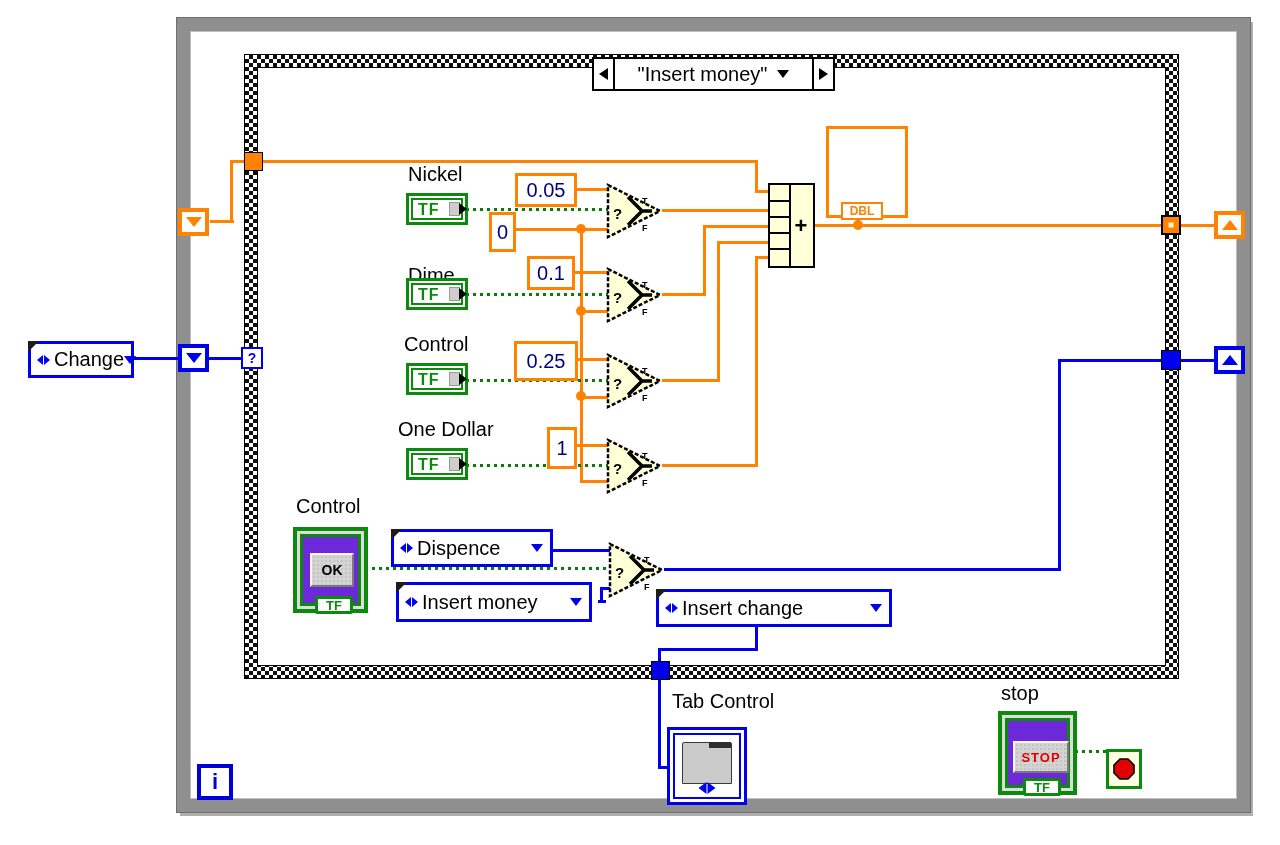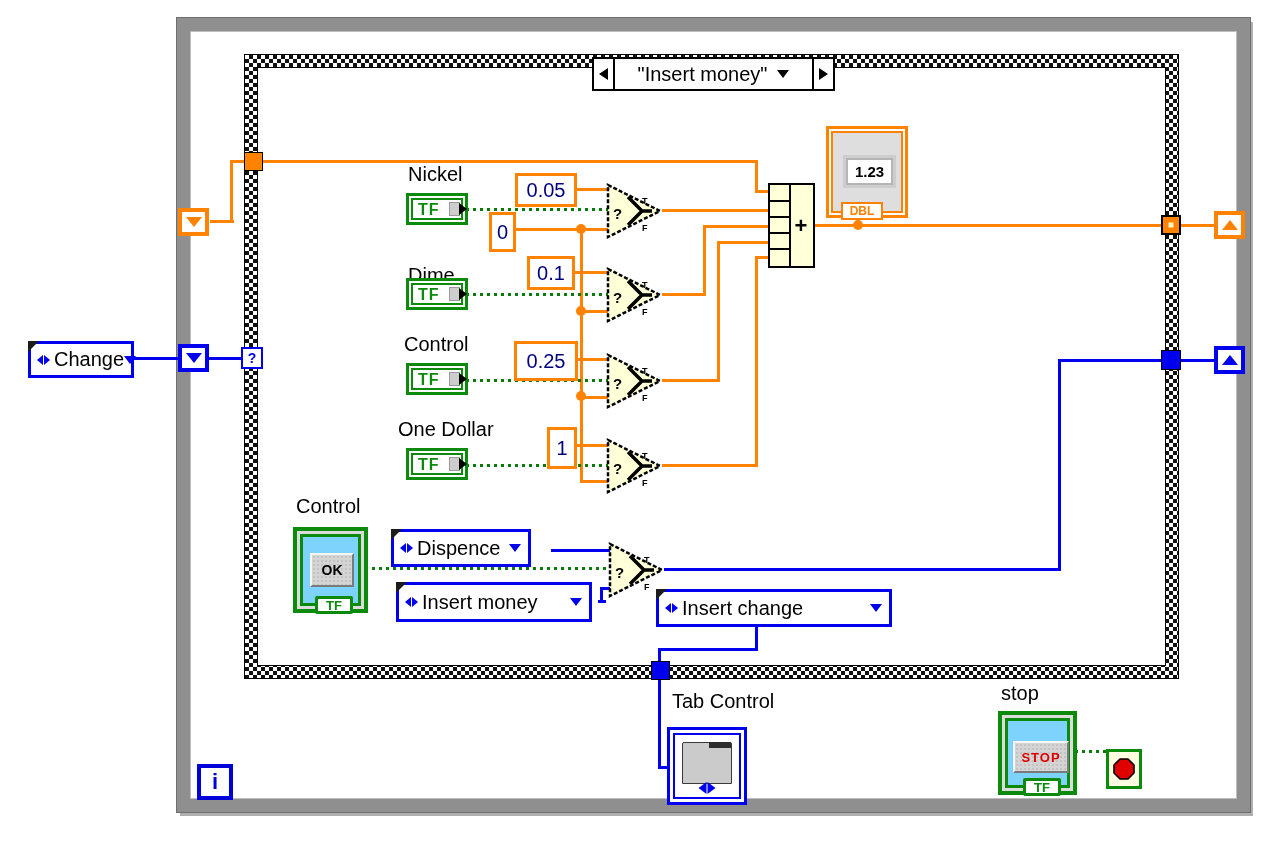--- a/index.html
+++ b/index.html
@@ -72,21 +72,21 @@
 
   
   .tf { position:absolute; z-index:6; width:62px; height:32px; background:#fff;
         border:3px solid #0B8A0B; box-shadow: inset 0 0 0 2px #fff, inset 0 0 0 4px #0B8A0B; }
   .tf-text { position:absolute; left:9px; top:5px; color:#0B8A0B; font-weight:bold; font-size:16px; letter-spacing:1px; }
   .tf-btn { position:absolute; right:5px; top:6px; bottom:6px; width:11px; background:#cdcdcd; border:1px solid #9a9a9a; }
   .tf-arrow { position:absolute; right:-2px; top:50%; transform:translateY(-50%);
               width:0;height:0;border-left:8px solid #000;border-top:6px solid transparent;border-bottom:6px solid transparent; }
 
   
-  .bigbool { position:absolute; z-index:6; background:#7dd3fc; border:4px solid #0B8A0B;
+  .bigbool { position:absolute; z-index:6; background:#6d28d9; border:4px solid #0B8A0B;
              box-shadow: inset 0 0 0 3px #dcdcdc, inset 0 0 0 6px #0B8A0B; padding-left: 8px; }
   .bb-btn { position:absolute; background:#d4d4d4; border:2px solid; border-color:#f6f6f6 #7a7a7a #7a7a7a #f6f6f6;
             display:flex; align-items:center; justify-content:center; font-weight:bold; font-size:14px; color:#000;
             background-image: radial-gradient(#c3c3c3 1px, transparent 1px); background-size:4px 4px; }
   .bb-tf { position:absolute; bottom:-5px; background:#fff; border:3px solid #0B8A0B; color:#0B8A0B;
            font-weight:bold; font-size:13px; display:flex; align-items:center; justify-content:center; border-radius:2px; }
   .hollow-arrow { position:absolute; width:0; height:0; }
 
   
   .indicator { left:826px; top:126px; width:82px; height:92px; position:absolute; z-index:6;
@@ -312,47 +312,41 @@
   <div class="compound">
     <div class="comp-col"></div>
     <div class="comp-sep" style="top:15px"></div>
     <div class="comp-sep" style="top:31px"></div>
     <div class="comp-sep" style="top:47px"></div>
     <div class="comp-sep" style="top:63px"></div>
     <div class="comp-plus">+</div>
   </div>
 
   <div class="indicator">
-    <div class="ind-in">
-      <svg class="hollow-arrow" style="left:1px;top:29px" width="11" height="16">
-        <polygon points="1,1 10,8 1,15" fill="#fff" stroke="#000" stroke-width="1.6"></polygon>
-      </svg>
-      <div class="ind-val">1.23</div>
-    </div>
     <div class="ind-dbl">DBL</div>
   </div>
 
   <div class="bigbool" style="left:293px;top:527px;width:75px;height:86px">
     <div class="bb-btn" style="left:13px;top:22px;width:44px;height:34px">OK</div>
     <svg class="hollow-arrow" style="right:0px;top:30px" width="11" height="16">
       <polygon points="1,1 10,8 1,15" fill="#fff" stroke="#000" stroke-width="1.6"></polygon>
     </svg>
     <div class="bb-tf" style="left:18px;width:38px;height:18px">TF</div>
   </div>
 
   <div class="enum" style="left:28px;top:341px;width:106px;height:37px">
     <span class="corner"></span>
     <span class="cycle">
         <span class="cyc-l"></span>
         <span class="cyc-r"></span>
       </span>
     <span>Change</span>
     <span class="ddn-b"></span>
   </div>
-  <div class="enum" style="left:391px;top:529px;width:140px;height:38px">
+  <div class="enum" style="left:391px;top:529px;width:162px;height:38px">
     <span class="corner"></span>
     <span class="cycle">
         <span class="cyc-l"></span>
         <span class="cyc-r"></span>
       </span>
     <span>Dispence</span>
     <span class="ddn-b"></span>
   </div>
   <div class="enum" style="left:396px;top:582px;width:196px;height:40px">
     <span class="corner"></span>

